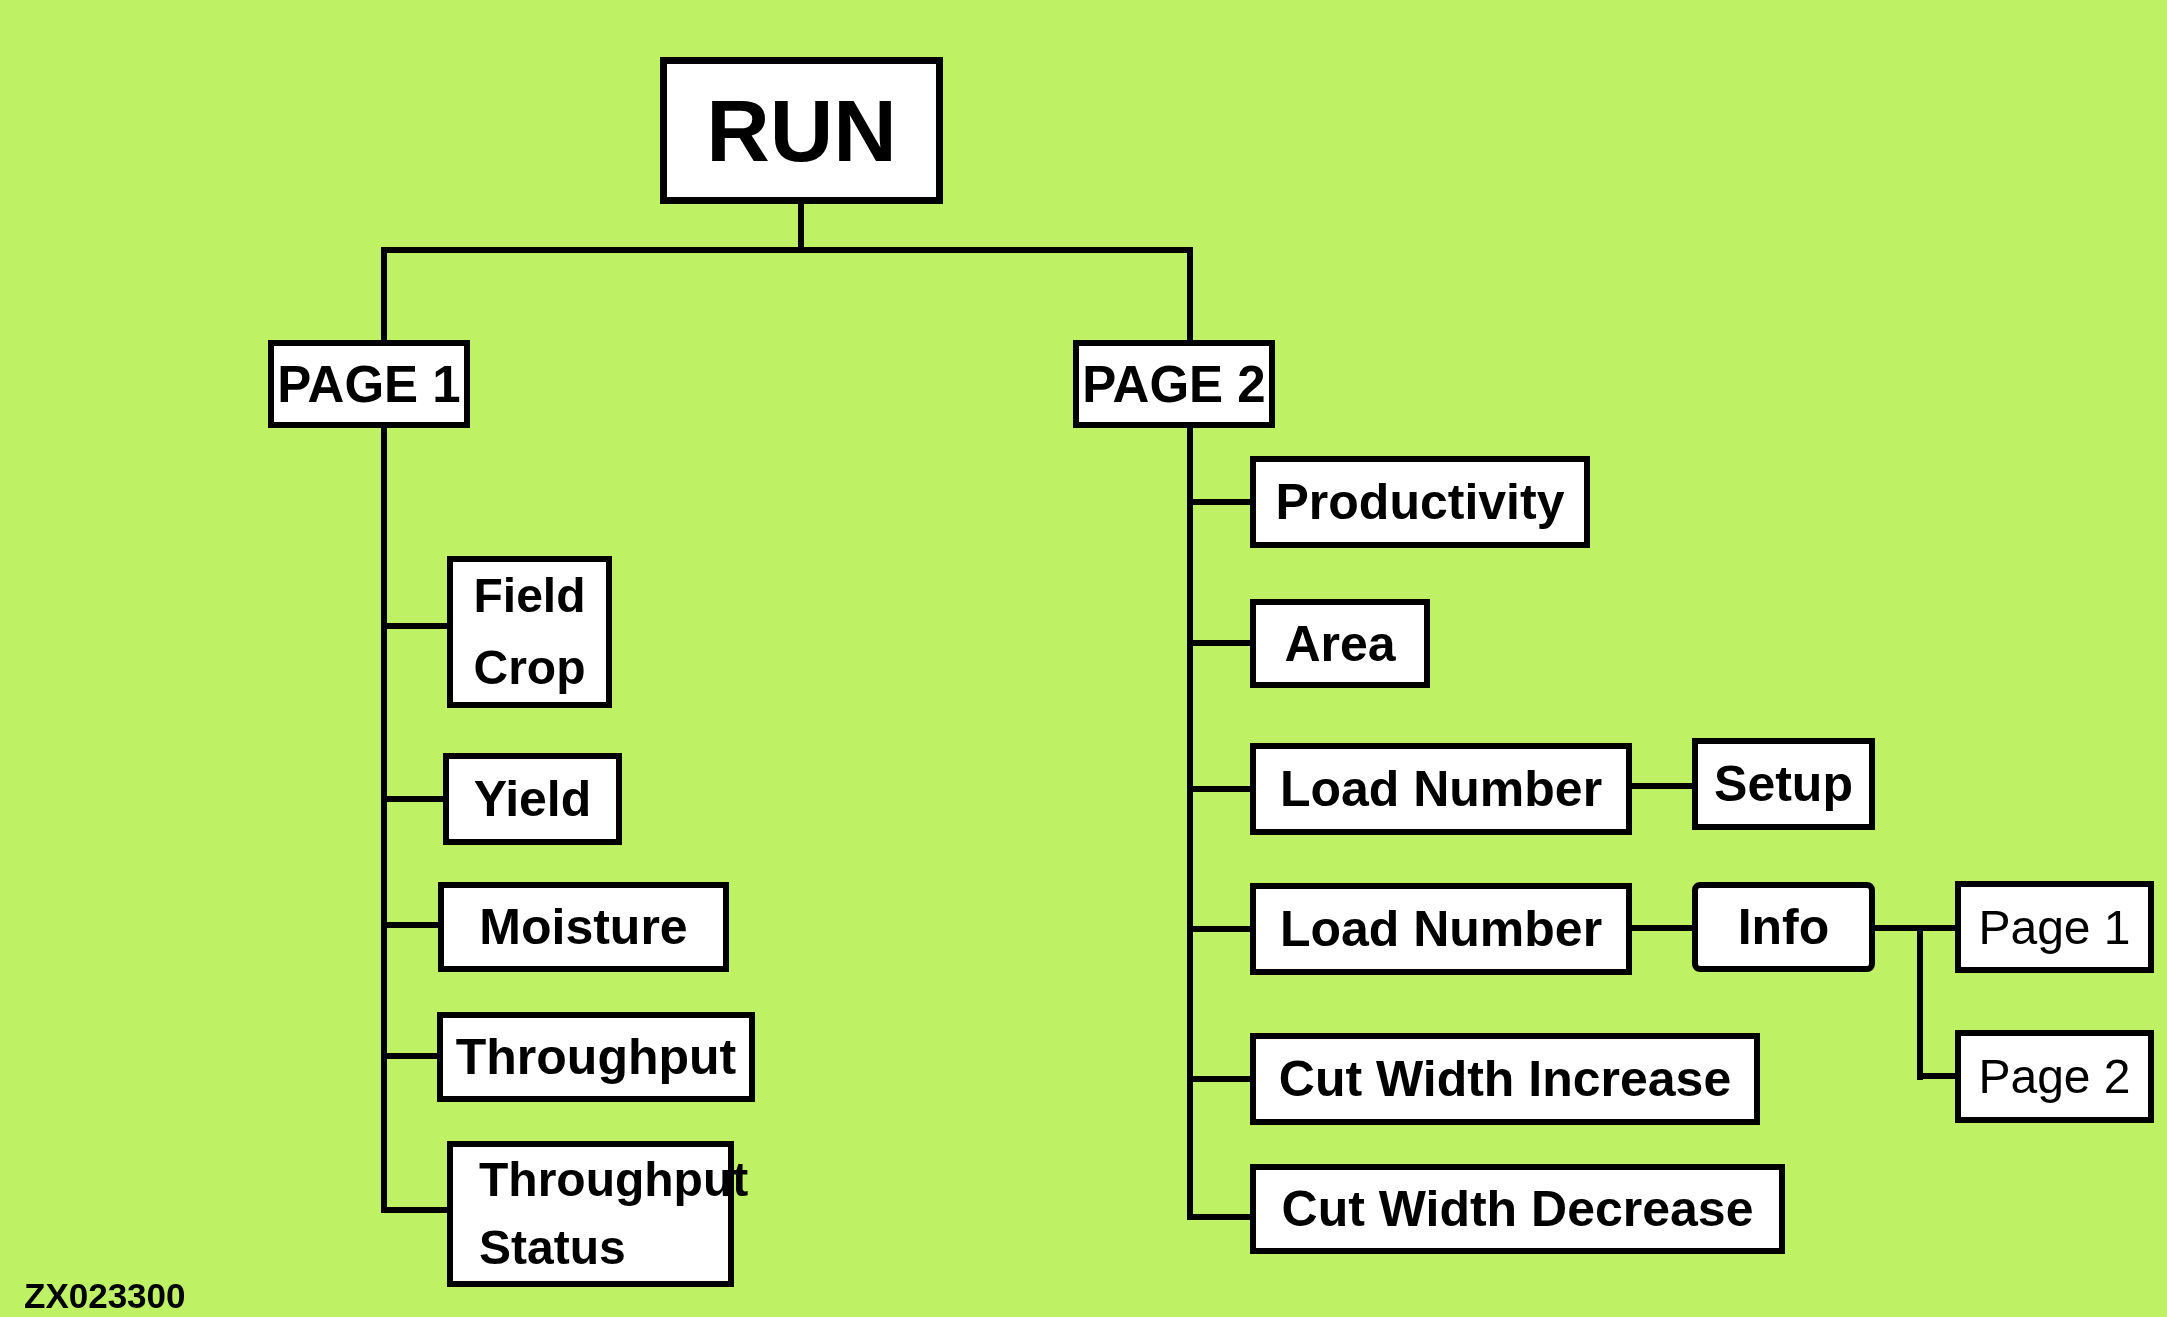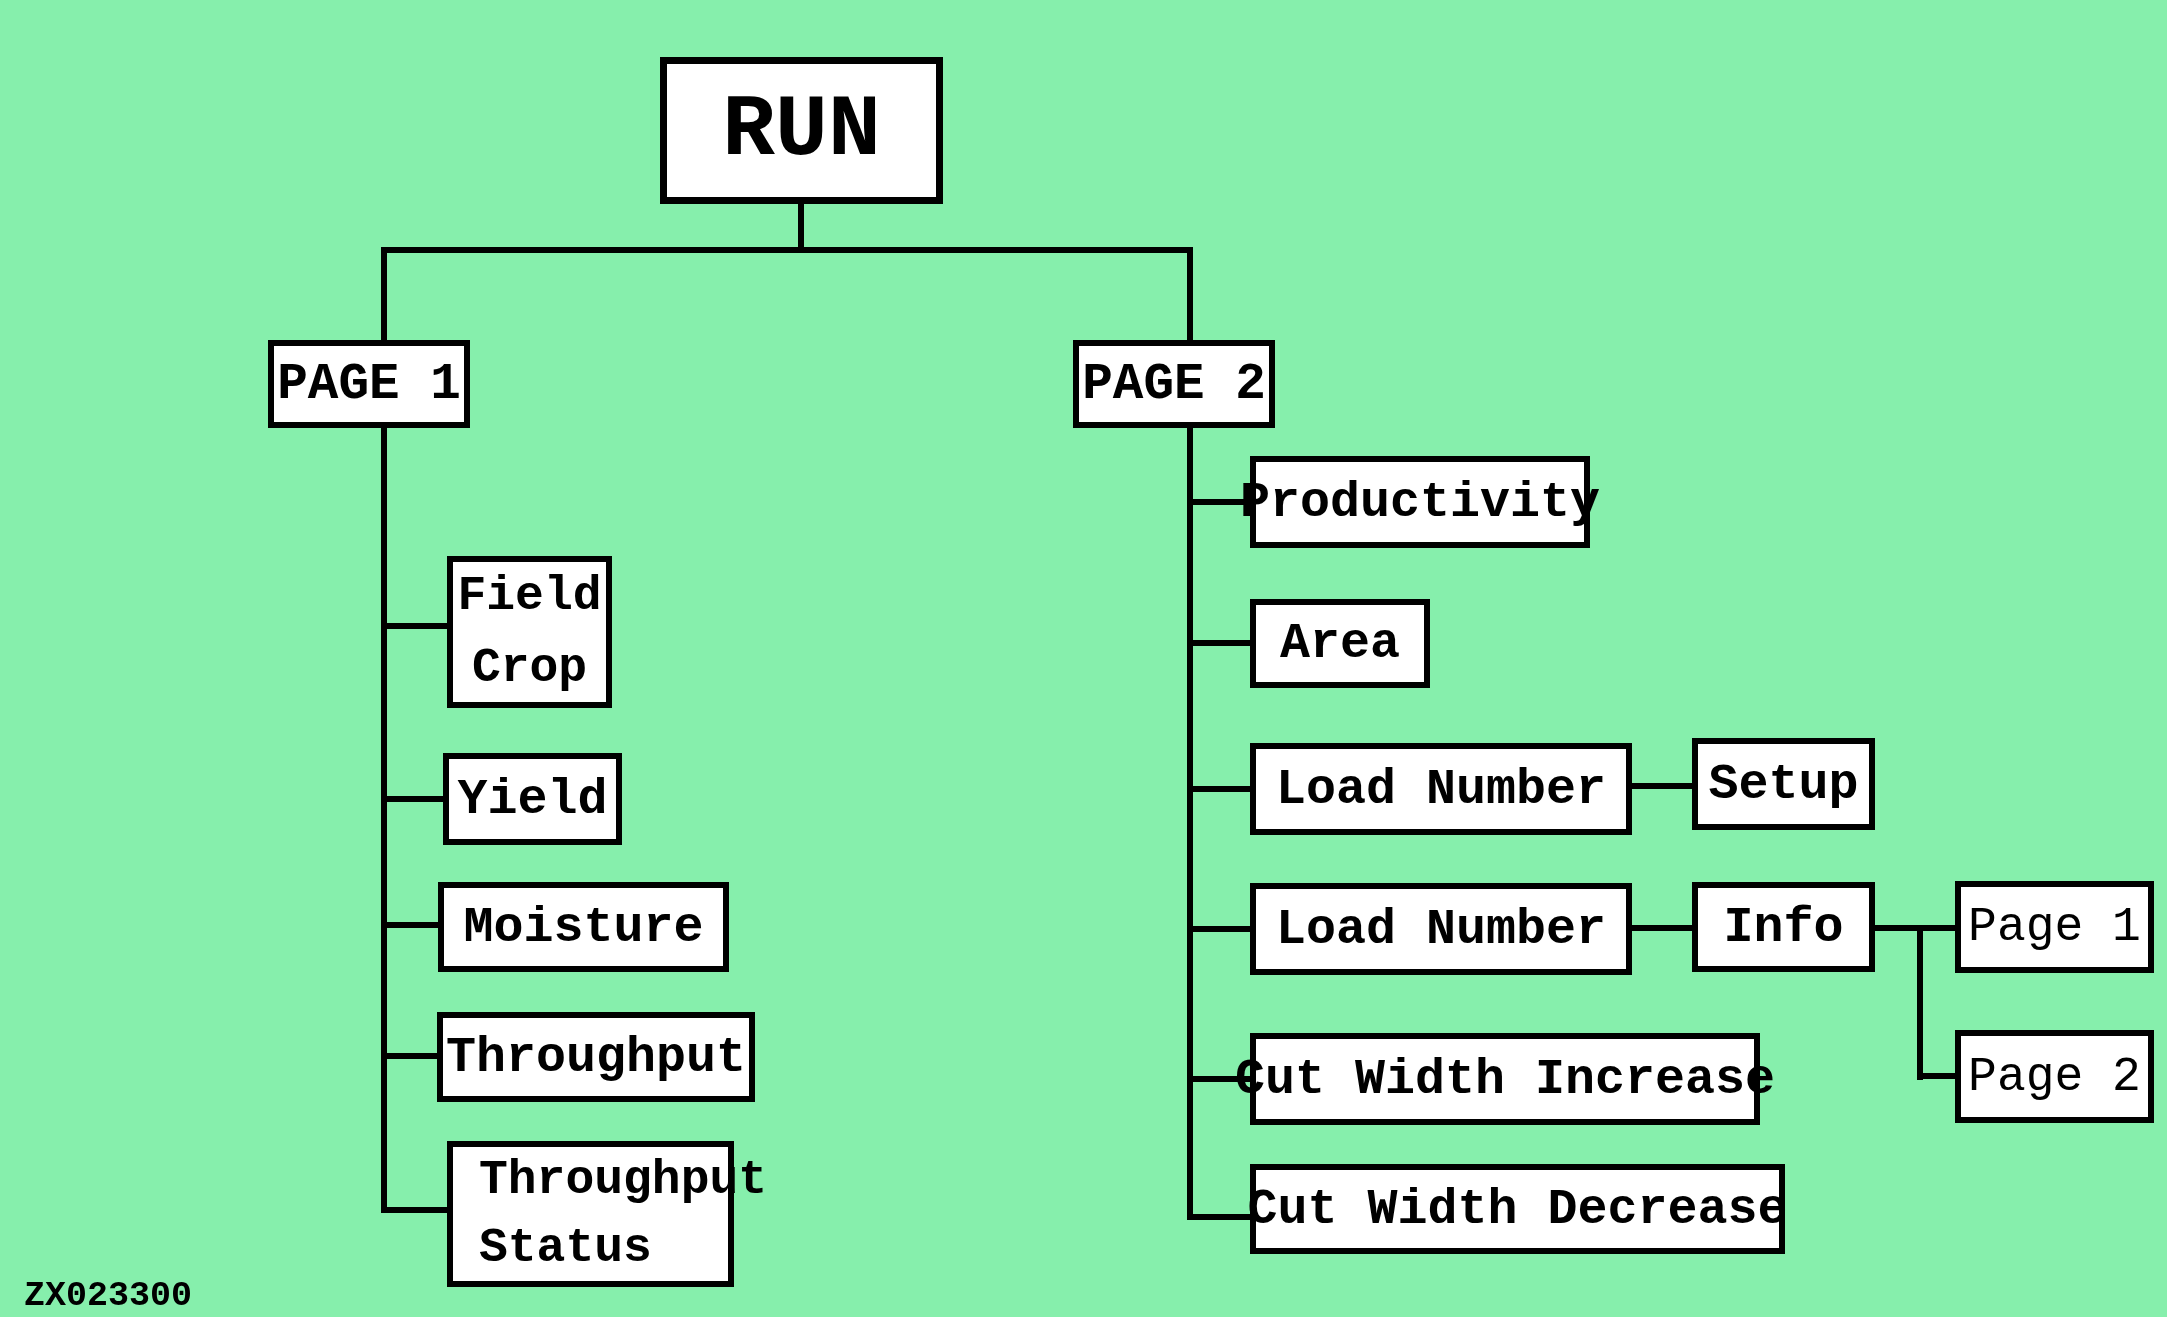--- a/index.html
+++ b/index.html
@@ -1,20 +1,20 @@
 <!DOCTYPE html>
 <html><head>
 <meta charset="utf-8">
 <style>
   html,body{margin:0;padding:0;background:#ffffff;}
   .canvas{
     position:relative;
     width:2167px;height:1317px;
-    background:#86efac;
-    font-family:Liberation Mono, monospace;
+    background:#bef264;
+    font-family:Liberation Sans, sans-serif;
     color:#000;
     overflow:hidden;
   }
   .node{
     position:absolute;
     box-sizing:border-box;
     border:6px solid #000;
     background:#fff;
     display:flex;
     align-items:center;
@@ -97,21 +97,21 @@
   <div class="node" style="left:1250px;top:456px;width:340px;height:92px;">Productivity</div>
 
   <div class="node" style="left:1250px;top:599px;width:180px;height:89px;">Area</div>
 
   <div class="node" style="left:1250px;top:743px;width:382px;height:92px;">Load Number</div>
 
   <div class="node" style="left:1692px;top:738px;width:183px;height:92px;">Setup</div>
 
   <div class="node" style="left:1250px;top:883px;width:382px;height:92px;">Load Number</div>
 
-  <div class="node" style="left:1692px;top:882px;width:183px;height:90px;">Info</div>
+  <div class="node" style="left:1692px;top:882px;width:183px;height:90px;border-radius:8px;">Info</div>
 
   <div class="node" style="left:1250px;top:1033px;width:510px;height:92px;">Cut Width Increase</div>
 
   <div class="node" style="left:1250px;top:1164px;width:535px;height:90px;">Cut Width Decrease</div>
 
   <div class="node light" style="left:1955px;top:881px;width:199px;height:92px;font-size:48px;">Page 1</div>
 
   <div class="node light" style="left:1955px;top:1030px;width:199px;height:93px;font-size:48px;">Page 2</div>
 
   <div class="figure-code" style="left:24px;top:1276px;">ZX023300</div>

